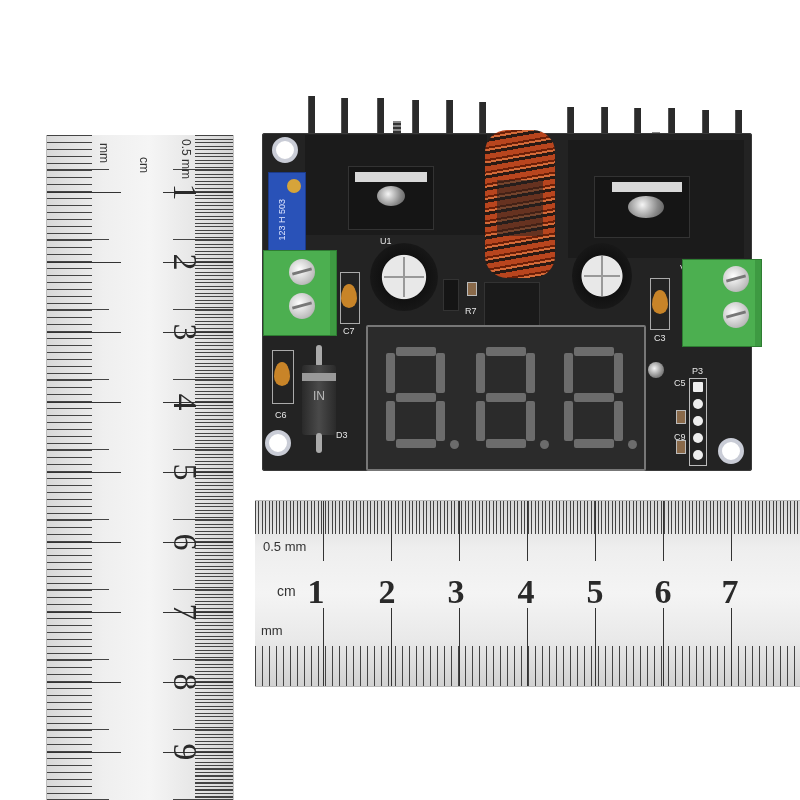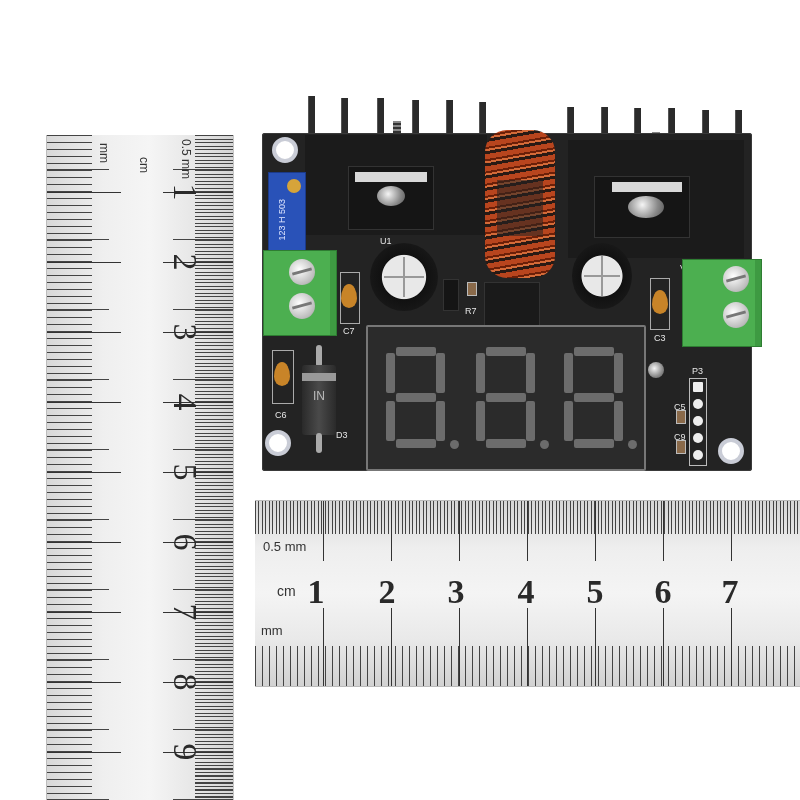--- a/index.html
+++ b/index.html
@@ -216,21 +216,21 @@
   <div class="txt">123 H 503</div>
 </div>
 
 <div class="silk" style="left:380px;top:236px;">U1</div>
 <div class="silk" style="left:343px;top:326px;">C7</div>
 <div class="silk" style="left:465px;top:306px;">R7</div>
 <div class="silk" style="left:654px;top:333px;">C3</div>
 <div class="silk" style="left:275px;top:410px;">C6</div>
 <div class="silk" style="left:336px;top:430px;">D3</div>
 <div class="silk" style="left:692px;top:366px;">P3</div>
-<div class="silk" style="left:674px;top:402px;">C5</div>
+<div class="silk" style="left:674px;top:378px;">C5</div>
 <div class="silk" style="left:674px;top:432px;">C9</div>
 <div class="silk" style="left:680px;top:263px;font-size:8px;">VOUT</div>
 
 <div class="inductor">
     <div class="core"></div>
   </div>
 
 <div class="ecap" style="left:370px;top:243px;width:68px;height:68px;">
   <div class="cross-h"></div>
     <div class="cross-v"></div>

